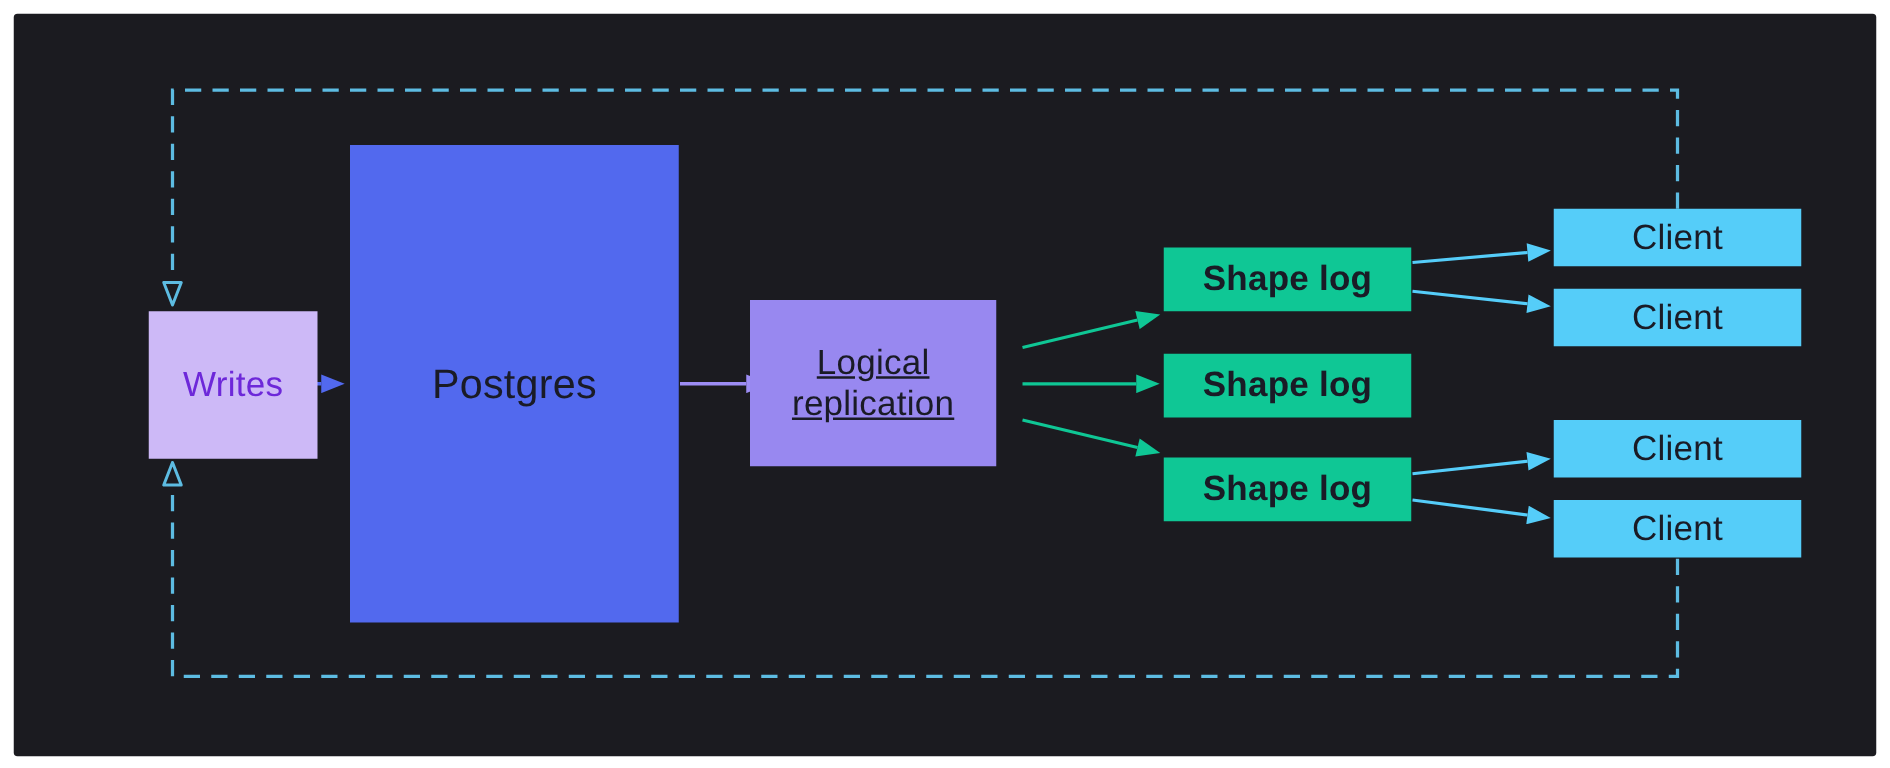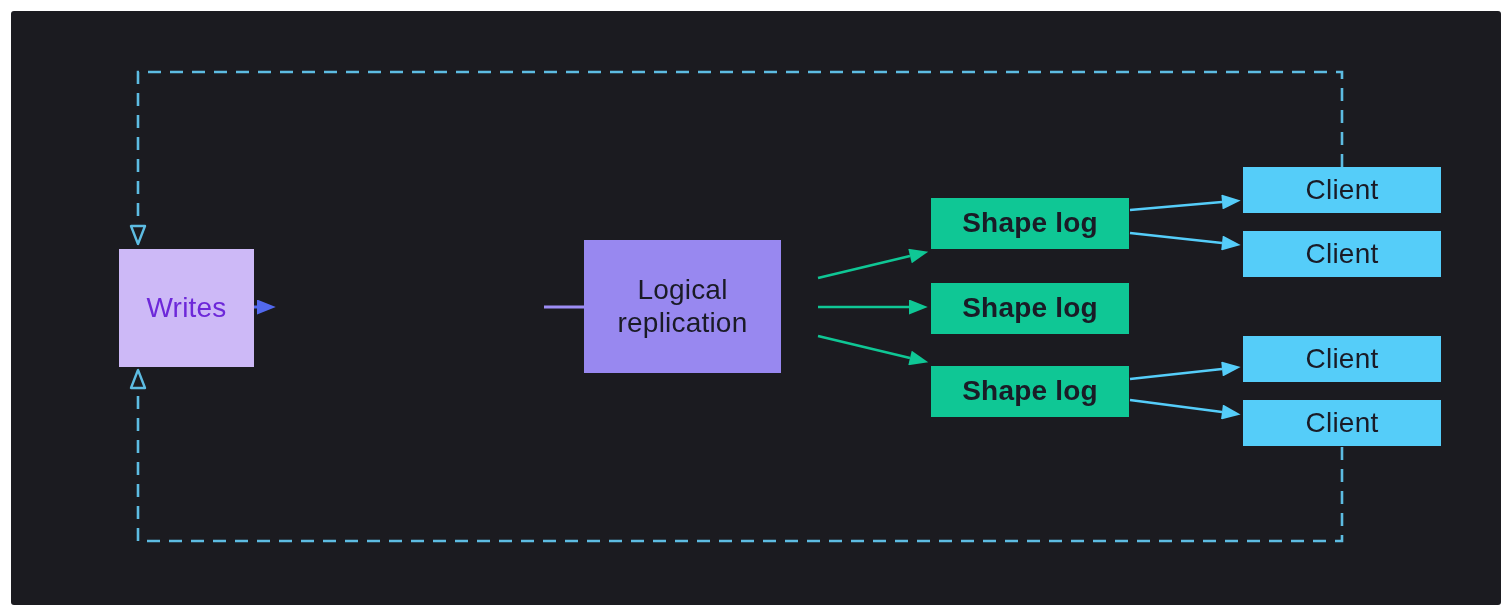--- a/index.html
+++ b/index.html
@@ -4,21 +4,21 @@
 <style>
   html,body{margin:0;padding:0;}
   body{font-family:"Liberation Sans", sans-serif;}
   .stage{position:relative;width:1512px;height:614px;overflow:hidden;}
   .panel{position:absolute;left:11px;top:11px;width:1490px;height:594px;border-radius:3px;}
   .edges{position:absolute;left:0;top:0;width:1512px;height:614px;pointer-events:none;}
   .node{position:absolute;display:flex;align-items:center;justify-content:center;
         text-align:center;font-size:28px;line-height:1.15;letter-spacing:0.2px;}
   .node-writes{left:71px;top:249px;width:135px;height:118px;}
   .node-postgres{left:280px;top:116px;width:263px;height:382px;font-size:33px;}
-  .node-logical{left:584px;top:240px;width:197px;height:133px;padding:12px 8px;box-sizing:border-box;}
+  .node-logical{left:600px;top:240px;width:197px;height:133px;padding:12px 8px;box-sizing:border-box;text-decoration:underline;}
   .node-shape{left:931px;width:198px;height:51px;font-weight:bold;}
   .node-shape-1{top:198px;}
   .node-shape-2{top:283px;}
   .node-shape-3{top:366px;}
   .node-client{left:1243px;width:198px;height:46px;text-align:center;}
   .node-client-1{top:167px;}
   .node-client-2{top:231px;}
   .node-client-3{top:336px;}
   .node-client-4{top:400px;}
 </style>
@@ -63,20 +63,23 @@
     <path d="M1130,233 L1222,243" stroke-width="2.6" marker-end="url(#mk-blue)" stroke="#55cdf9"></path>
 
     <path d="M1130,379 L1222,369" stroke-width="2.6" marker-end="url(#mk-blue)" stroke="#55cdf9"></path>
     <path d="M1130,400 L1222,412" stroke-width="2.6" marker-end="url(#mk-blue)" stroke="#55cdf9"></path>
   </svg>
 
   <div class="node node-writes" style="background: rgb(205, 185, 247); color: #6d28d9; margin-left: 48px;">
     <span>Writes</span>
   </div>
 
+  <div class="node node-postgres" style="background: rgb(82, 105, 238); color: rgb(26, 27, 38);">
+    <span>Postgres</span>
+  </div>
 
   <div class="node node-logical" style="background: rgb(152, 136, 240); color: rgb(26, 27, 38);">
     <span>Logical replication</span>
   </div>
 
   <div class="node node-shape node-shape-1" style="background: rgb(15, 199, 149); color: rgb(26, 27, 38);">
     <span>Shape log</span>
   </div>
 
   <div class="node node-shape node-shape-2" style="background: rgb(15, 199, 149); color: rgb(26, 27, 38);">

